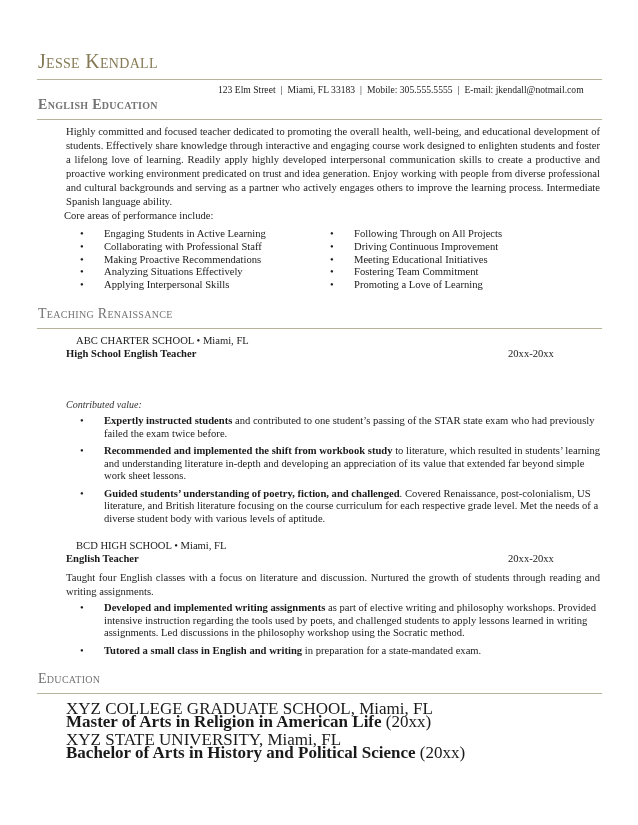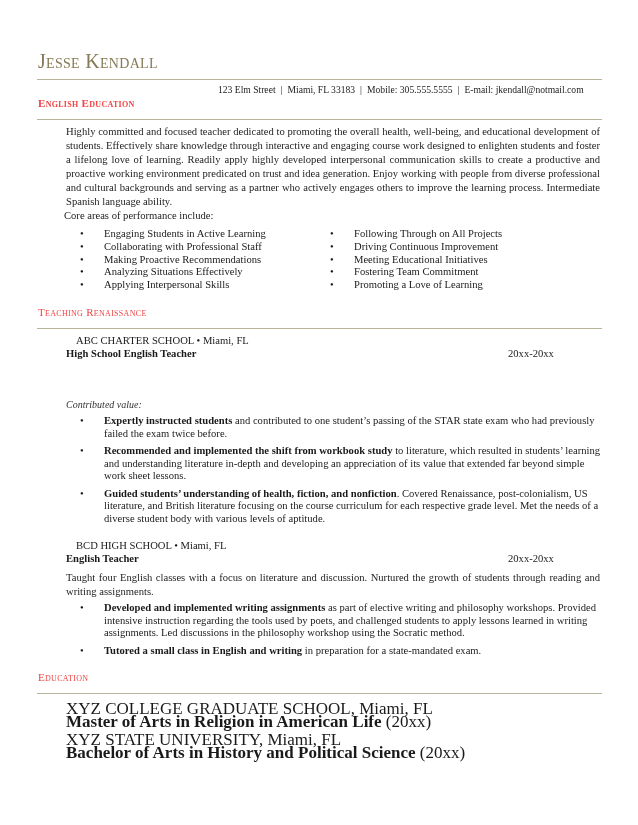--- a/index.html
+++ b/index.html
@@ -15,21 +15,21 @@
     font-size: 20px; color: #857a55; font-variant: small-caps; letter-spacing: 0.3px;
   }
   .rule { position: absolute; left: 37px; width: 565px; height: 1px; background: #b8b39a; }
   .contact {
     position: absolute; left: 218px; top: 84px; width: 382px;
     font-family: "Liberation Serif", serif; font-size: 9.6px; color: #222; white-space: nowrap;
   }
   .contact .sep { padding: 0 5px; }
   .sect-title {
     position: absolute; left: 38px;
-    font-family: "Liberation Serif", serif; font-size: 11px; color: #ef4444;
+    font-family: "Liberation Serif", serif; font-size: 14px; color: #737373;
     font-variant: small-caps; font-weight: bold; letter-spacing: 0.3px;
   }
   .sect-title.light { font-weight: normal; }
   .para {
     position: absolute; left: 66px; width: 534px;
     font-family: "Liberation Serif", serif; font-size: 10.6px; line-height: 14px;
     text-align: justify; color: #1c1c1c;
   }
   .bold-label {
     position: absolute; left: 64px;
@@ -146,21 +146,21 @@
     <div class="bullet">
         <span class="dot">•</span>
         <span class="txt"><b>Expertly instructed students</b><span> and contributed to one student’s passing of the STAR state exam who had previously failed the exam twice before.</span></span>
       </div>
     <div class="bullet">
         <span class="dot">•</span>
         <span class="txt"><b>Recommended and implemented the shift from workbook study</b><span> to literature, which resulted in students’ learning and understanding literature in-depth and developing an appreciation of its value that extended far beyond simple work sheet lessons.</span></span>
       </div>
     <div class="bullet">
         <span class="dot">•</span>
-        <span class="txt"><b>Guided students’ understanding of health, fiction, and nonfiction</b><span>. Covered Renaissance, post-colonialism, US literature, and British literature focusing on the course curriculum for each respective grade level. Met the needs of a diverse student body with various levels of aptitude.</span></span>
+        <span class="txt"><b>Guided students’ understanding of poetry, fiction, and challenged</b><span>. Covered Renaissance, post-colonialism, US literature, and British literature focusing on the course curriculum for each respective grade level. Met the needs of a diverse student body with various levels of aptitude.</span></span>
       </div>
   </div>
 
   <div class="org" style="top:540px;">BCD HIGH SCHOOL  •  Miami, FL</div>
   <div class="role" style="top:553px;">English Teacher</div>
   <div class="dates" style="top:553px;">20xx-20xx</div>
   <div class="para" style="top:571px;">Taught four English classes with a focus on literature and discussion. Nurtured the growth of students through reading and writing assignments.</div>
   <div class="bullets" style="top:602px;">
     <div class="bullet">
         <span class="dot">•</span>

